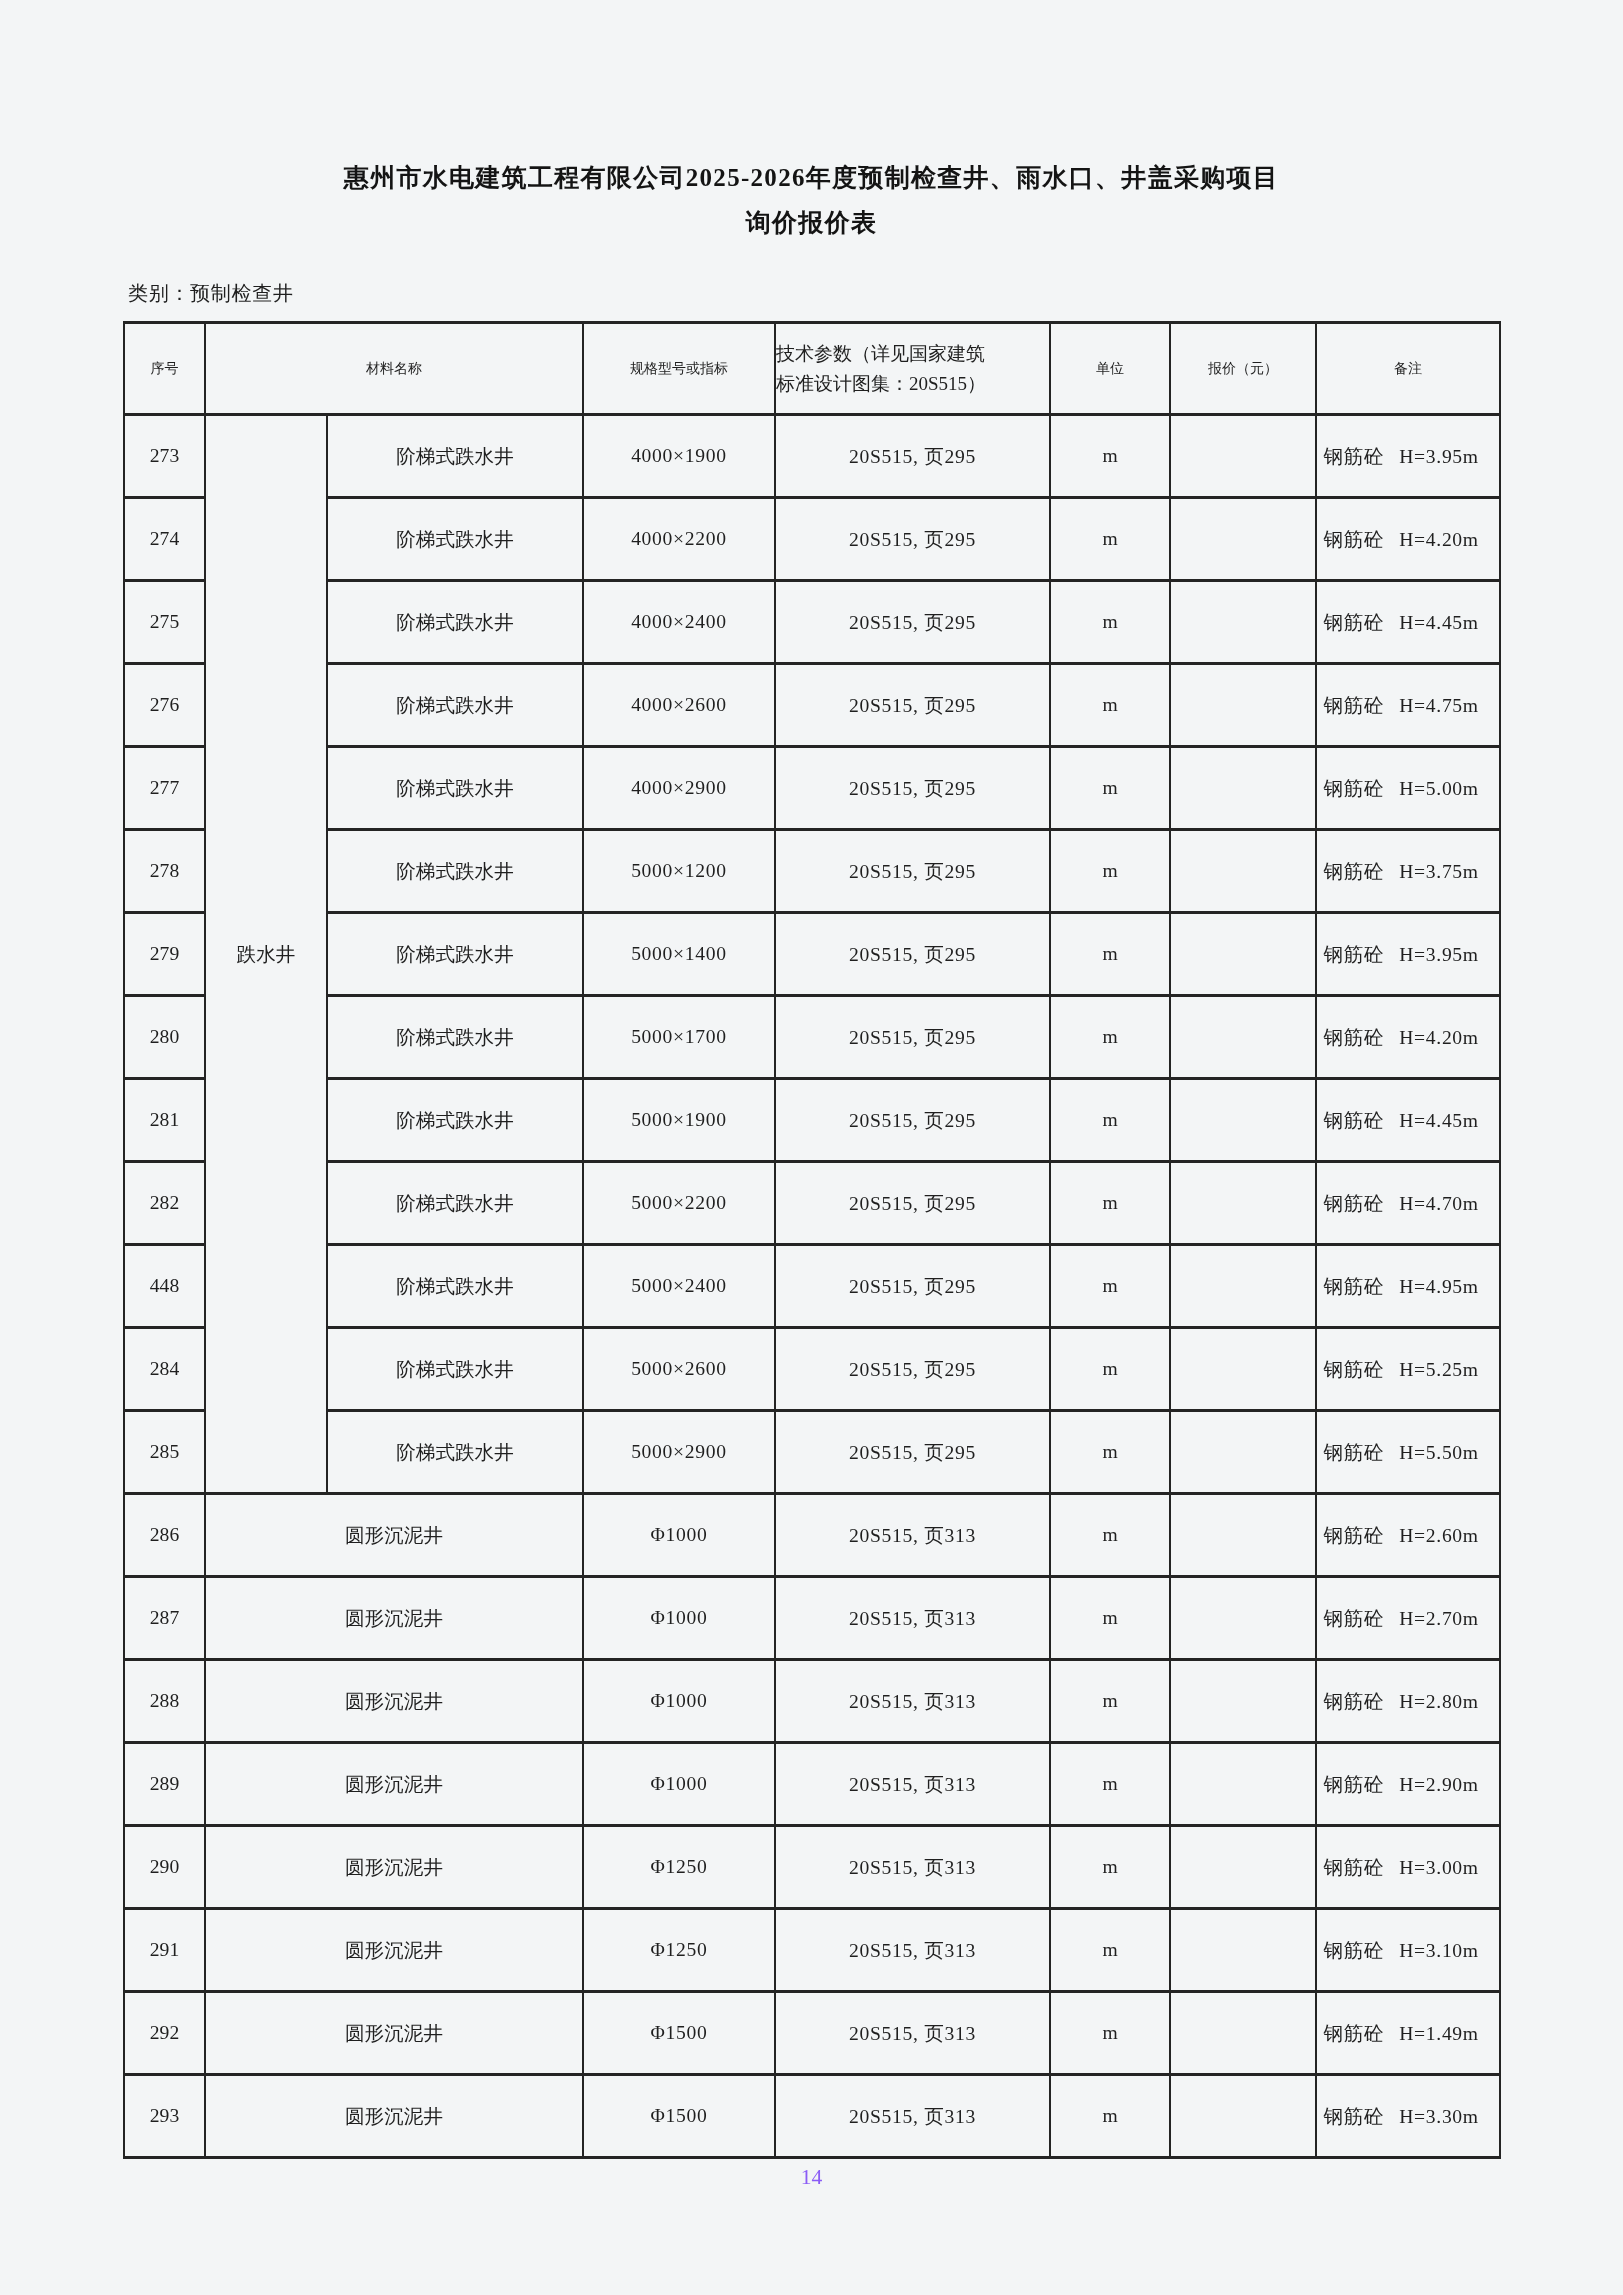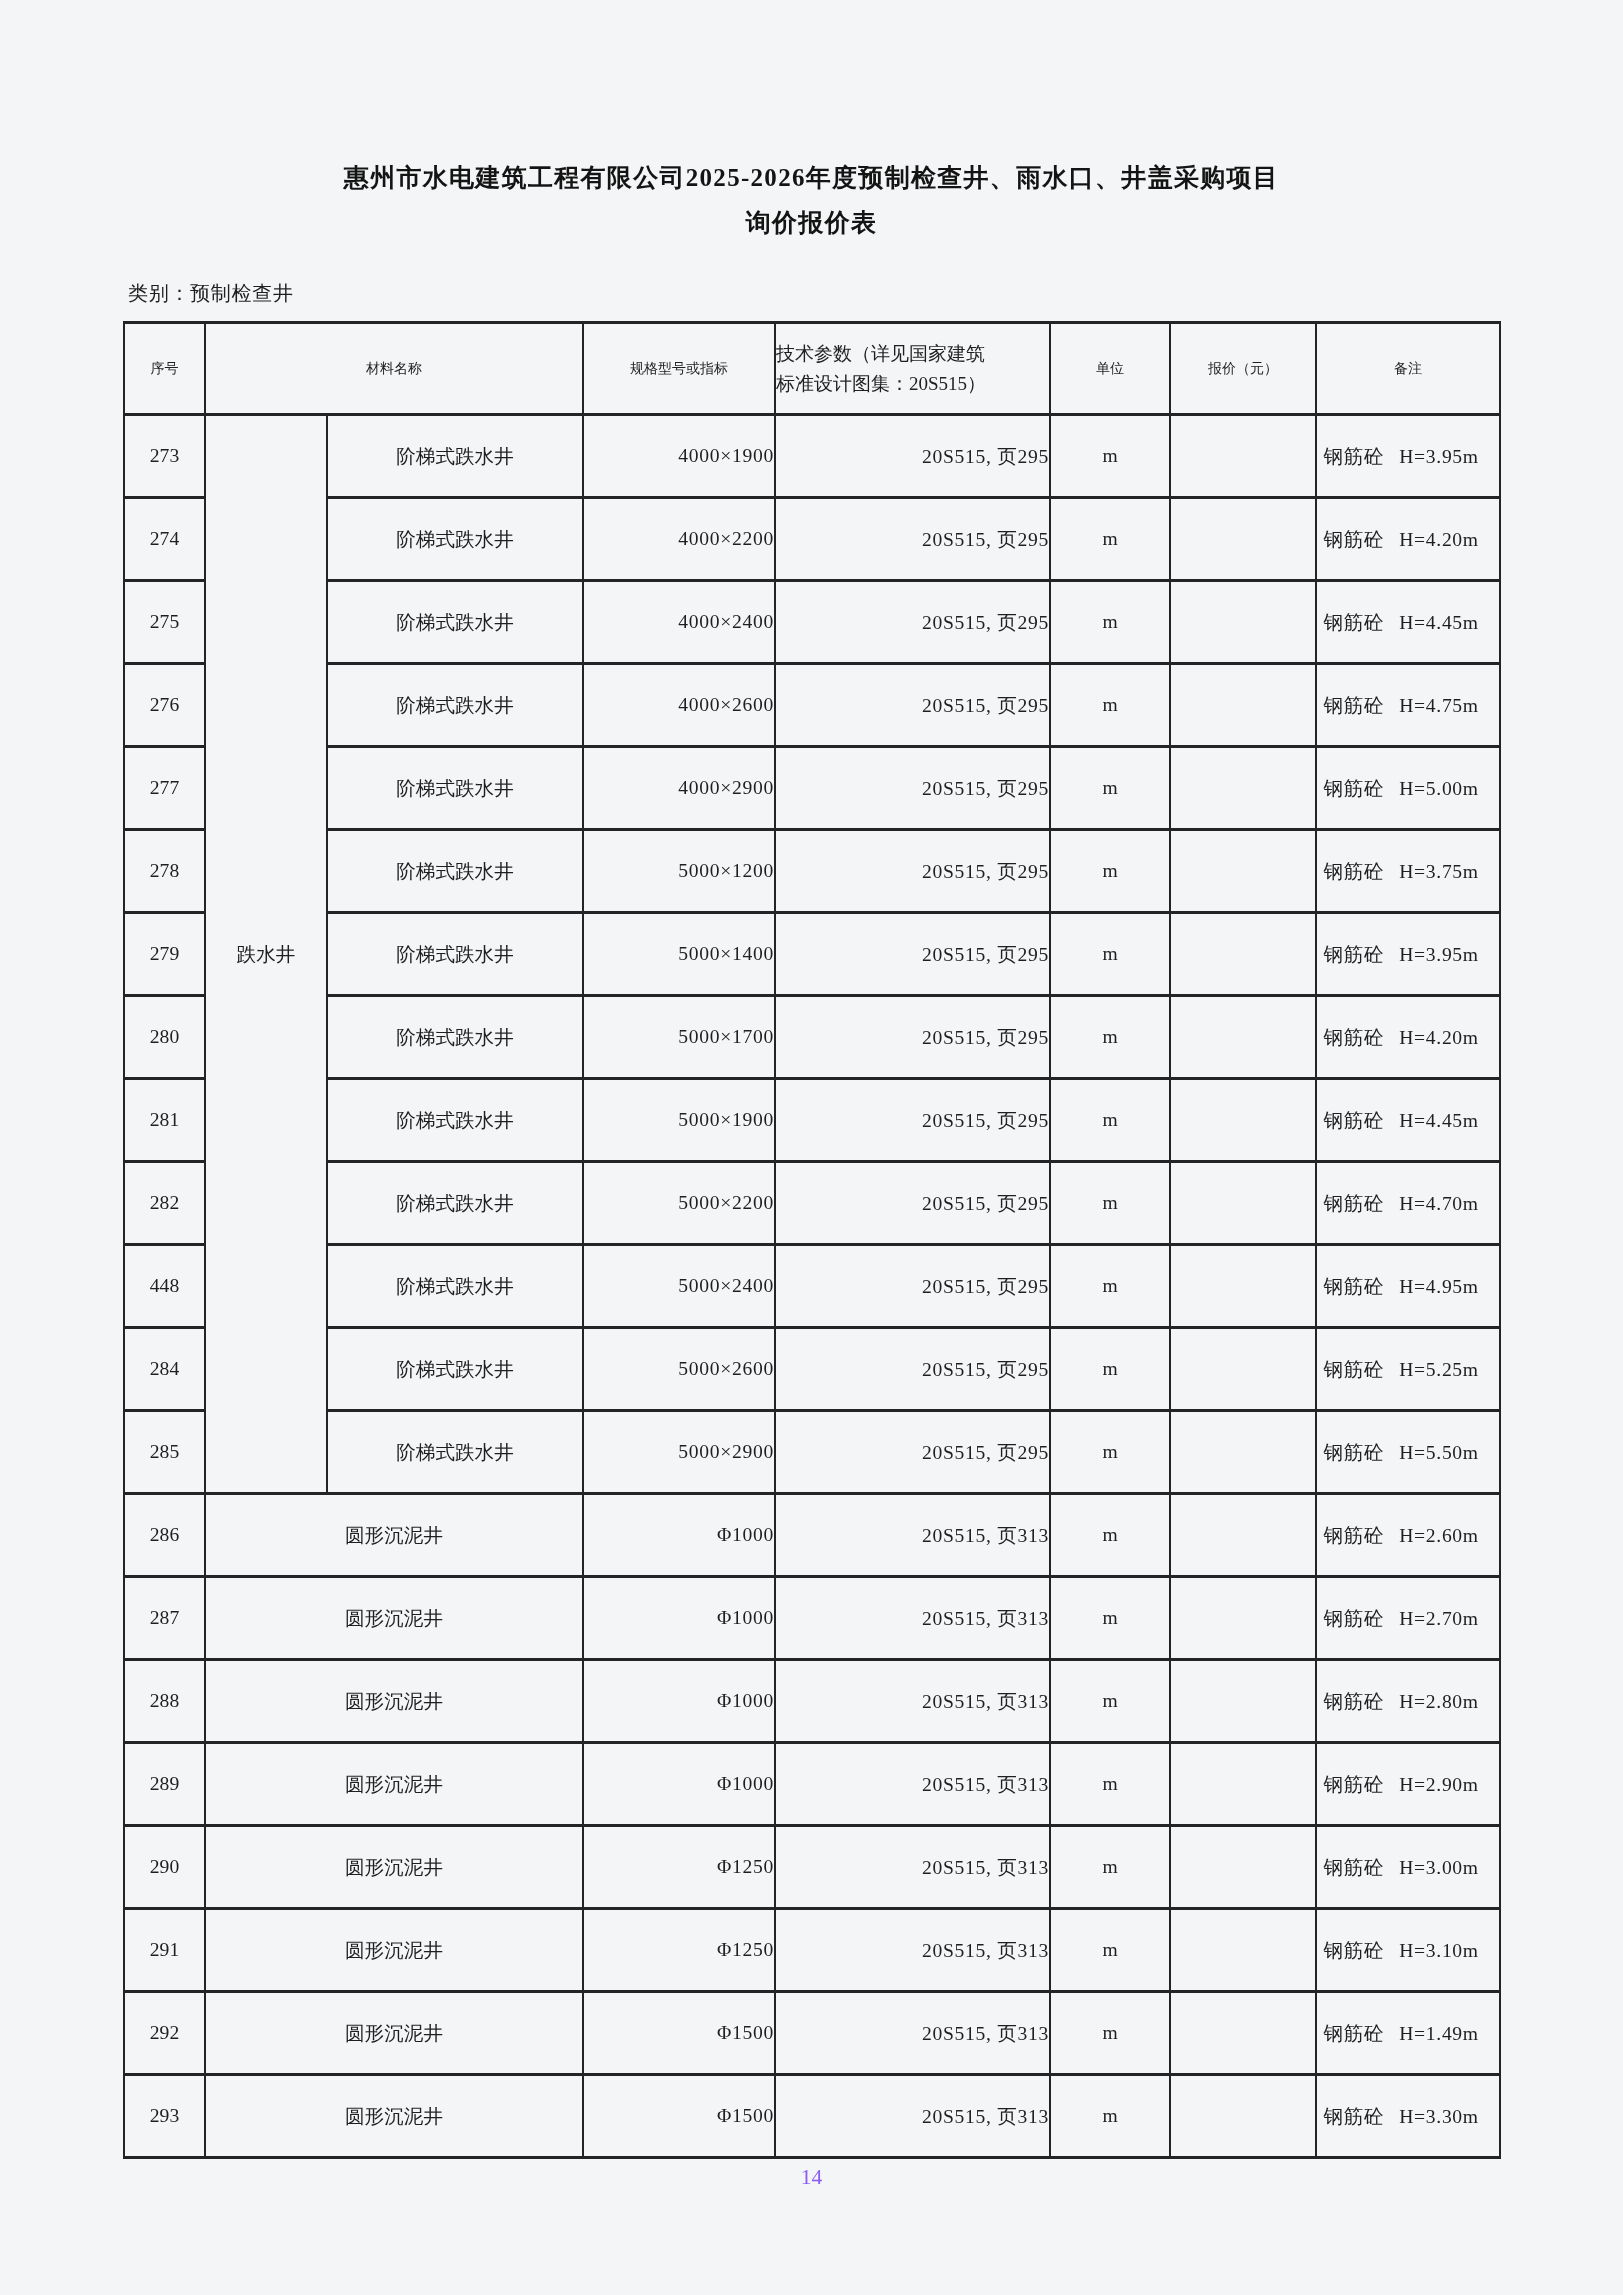--- a/index.html
+++ b/index.html
@@ -47,21 +47,21 @@
   .quote-table thead th.tech-h {
     text-align:left; padding-left:0; padding-right:3.9px;
     font-size:19px; line-height:1.55;
     white-space:pre-line;
   }
   .quote-table tbody td { height:80px; }
   .quote-table td.remark {
     text-align:left; padding-left:6.5px; padding-right:1.3px;
     word-spacing:9.2px; letter-spacing:0.7px;margin-left:8px;
   }
-  .quote-table td.spec, .quote-table td.tech { letter-spacing:0.7px;text-align:right; }
+  .quote-table td.spec, .quote-table td.tech { letter-spacing:0.7px; }
   .page-footer {
     position:absolute; top:2165px; left:0; width:100%;
     text-align:center; font-size:21.6px; color:#8b5cf6;
   }
 </style>
 </head>
 <body>
 
 <div class="page">
 

